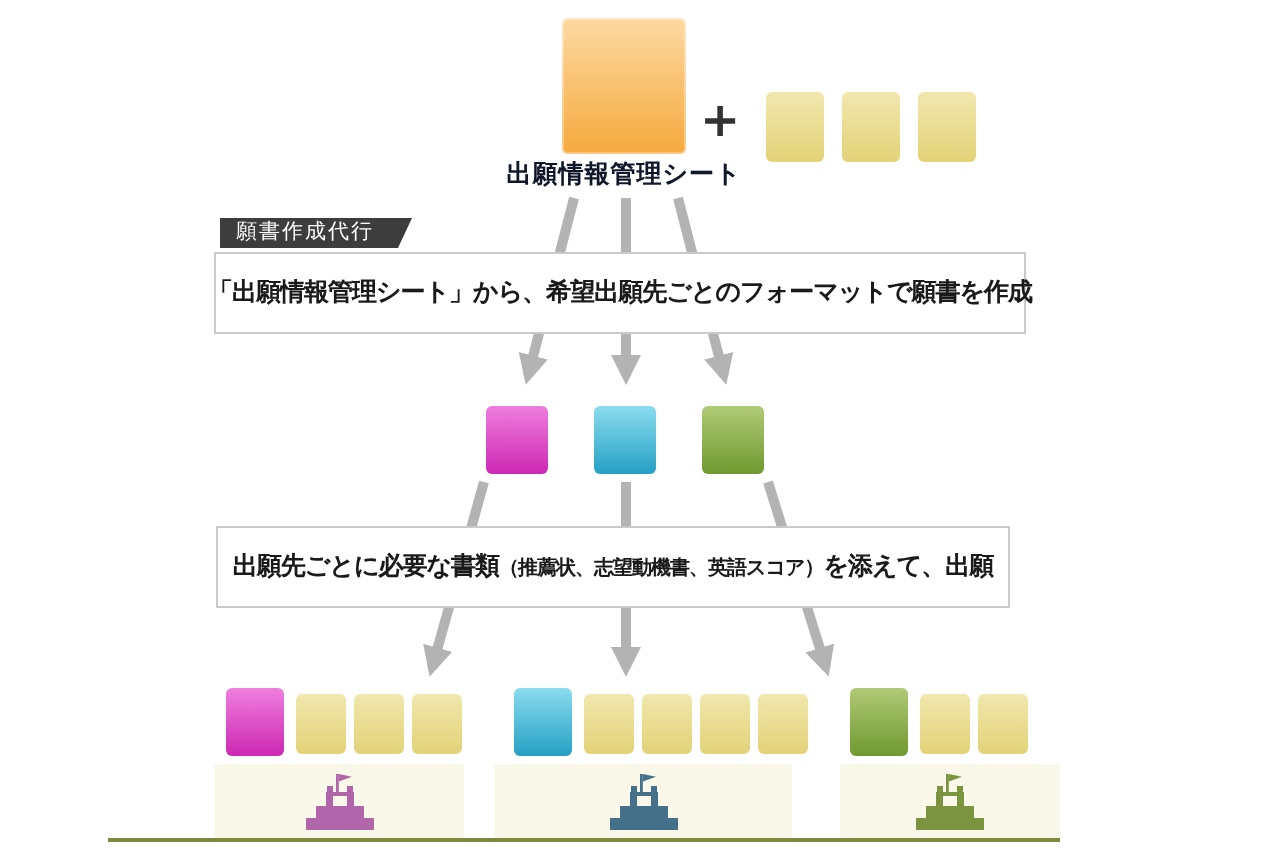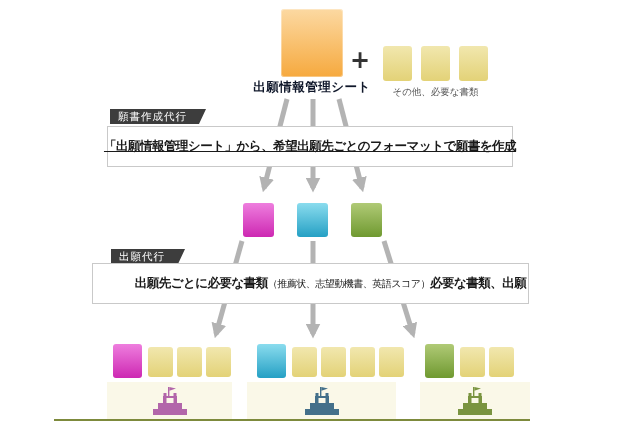--- a/index.html
+++ b/index.html
@@ -34,23 +34,23 @@
     clip-path:polygon(0 0,100% 0,calc(100% - 7px) 100%,0 100%);
     white-space:nowrap;overflow:hidden;
   }
   .badge1{left:110px;top:109px;width:88px;}
   .badge2{left:111px;top:249px;width:66px;}
   .box{
     background:#fff;border:1px solid #c9c9c9;z-index:3;
     display:flex;align-items:center;justify-content:center;
     font-weight:bold;color:#1a1a1a;white-space:nowrap;
   }
-  .box1{left:107px;top:126px;width:404px;height:39px;font-size:12.5px;letter-spacing:-0.5px;text-decoration:underline;}
-  .box2{left:92px;top:263px;width:395px;height:39px;font-size:12.5px;letter-spacing:-0.5px;padding-left:40px;}
-  .box2 .paren{font-size:10px;font-weight:normal;}
+  .box1{left:107px;top:126px;width:404px;height:39px;font-size:12.5px;letter-spacing:-0.5px;}
+  .box2{left:108px;top:263px;width:395px;height:39px;font-size:12.5px;letter-spacing:-0.5px;}
+  .box2 .paren{font-size:10px;font-weight:bold;}
 
   
   .formats{left:243px;top:203px;display:flex;gap:23px;z-index:2;}
   .format-square{width:31px;height:34px;border-radius:3px;}
 
   
   .group{display:flex;align-items:flex-start;z-index:2;}
   .group-0{left:113px;top:344px;}
   .group-1{left:257px;top:344px;}
   .group-2{left:425px;top:344px;}
@@ -89,36 +89,34 @@
   </svg>
 
   <div class="abs sheet" id="sheet" style="background: linear-gradient(rgb(252, 217, 162), rgb(246, 169, 62));"></div>
   <div class="abs sheet-label">出願情報管理シート</div>
   <div class="abs plus">+</div>
   <div class="abs other-docs" id="other-docs">
       <div class="other-doc" style="background: linear-gradient(rgb(241, 231, 174), rgb(227, 210, 119));"></div>
       <div class="other-doc" style="background: linear-gradient(rgb(241, 231, 174), rgb(227, 210, 119));"></div>
       <div class="other-doc" style="background: linear-gradient(rgb(241, 231, 174), rgb(227, 210, 119));"></div>
     </div>
-  <div class="abs other-label">その他、必要な書類</div>
 
   <div class="abs badge badge1">願書作成代行</div>
   <div class="abs box box1">「出願情報管理シート」から、希望出願先ごとのフォーマットで願書を作成</div>
 
   <div class="abs formats" id="formats">
       <div class="format-square" style="background: linear-gradient(rgb(238, 126, 222), rgb(205, 40, 178));"></div>
       <div class="format-square" style="background: linear-gradient(rgb(138, 220, 238), rgb(37, 160, 196));"></div>
       <div class="format-square" style="background: linear-gradient(rgb(176, 202, 118), rgb(111, 153, 48));"></div>
     </div>
 
-  <div class="abs badge badge2">出願代行</div>
   <div class="abs box box2">
     <span>出願先ごとに必要な書類</span>
       <span class="paren">（推薦状、志望動機書、英語スコア）</span>
-      <span>必要な書類、出願</span>
+      <span>を添えて、出願</span>
   </div>
 
   <div class="abs group group-0" id="group-0">
       <div class="main-doc" style="background: linear-gradient(rgb(238, 126, 222), rgb(205, 40, 178));"></div>
       <div class="extra-doc" style="background: linear-gradient(rgb(241, 231, 174), rgb(227, 210, 119));"></div>
       <div class="extra-doc" style="background: linear-gradient(rgb(241, 231, 174), rgb(227, 210, 119));"></div>
       <div class="extra-doc" style="background: linear-gradient(rgb(241, 231, 174), rgb(227, 210, 119));"></div>
     </div>
   <div class="abs group group-1" id="group-1">
       <div class="main-doc" style="background: linear-gradient(rgb(138, 220, 238), rgb(37, 160, 196));"></div>

